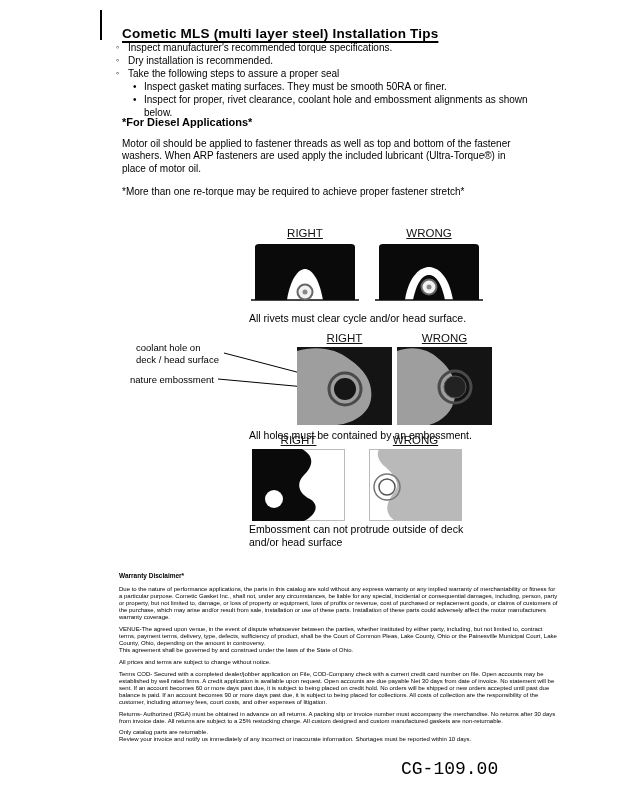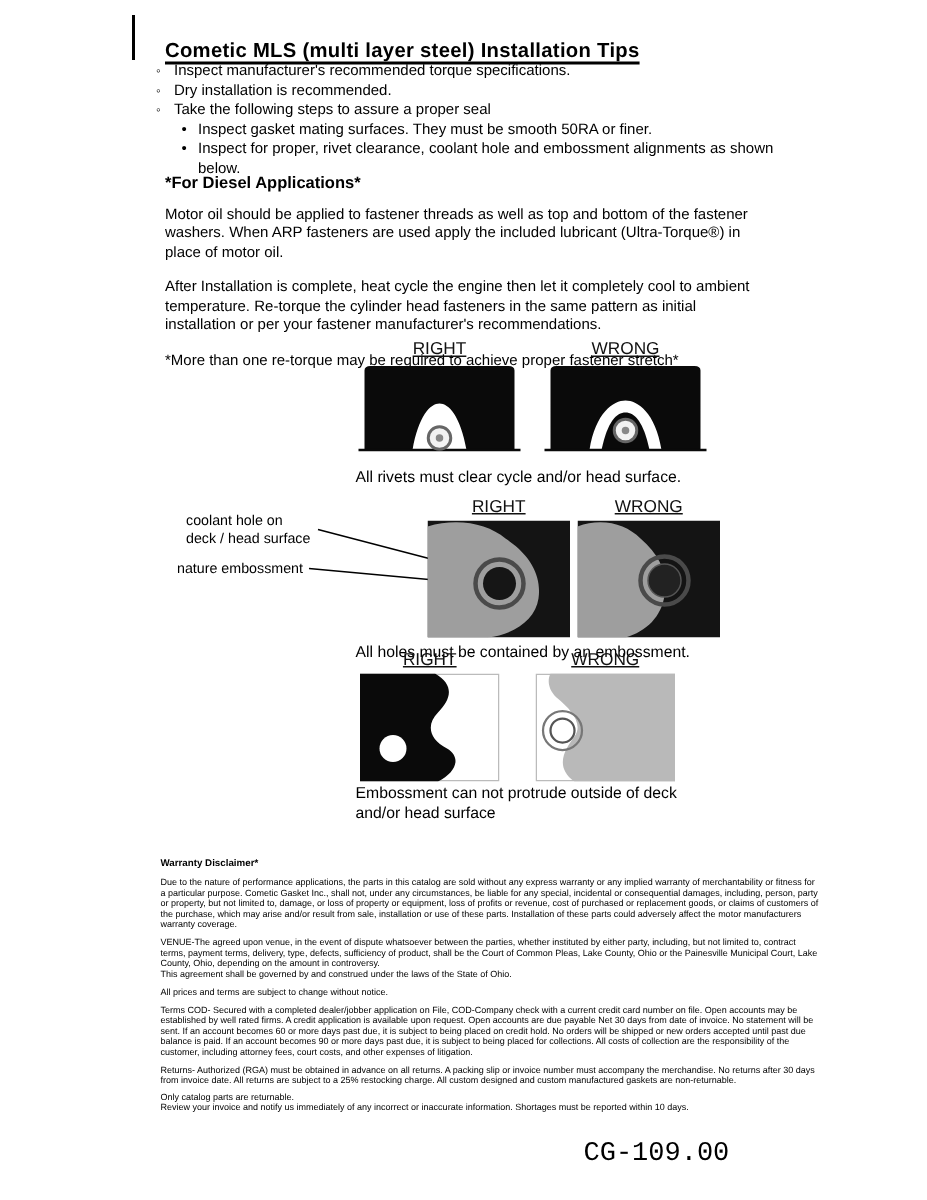--- a/index.html
+++ b/index.html
@@ -1,20 +1,20 @@
 <!DOCTYPE html>
 <html><head>
 <meta charset="utf-8">
 <style>
   html,body{margin:0;padding:0;}
   body{
     width:618px;height:800px;background:#ffffff;
     font-family:"Liberation Sans", sans-serif;color:#000;
   }
-  .page{position:relative;width:606px;height:800px;background:#ffffff;overflow:hidden;}
+  .page{position:relative;width:606px;height:800px;background:#ffffff;overflow:hidden;margin-left:12px;}
 
   .edge-mark{position:absolute;left:88px;top:10px;width:2px;height:30px;background:#000;}
 
   .title{
     position:absolute;left:110px;top:17px;
     font-size:13.5px;font-weight:700;letter-spacing:.2px;
     text-decoration:underline;text-underline-offset:3px;text-decoration-thickness:1.5px;
   }
 
   .tips{position:absolute;left:104px;top:41px;width:436px;font-size:10px;line-height:13px;}
@@ -70,21 +70,20 @@
     </div>
     <div class="tip sub">
       <span class="blt">•</span>
       <span>Inspect for proper, rivet clearance, coolant hole and embossment alignments as shown below.</span>
     </div>
   </div>
 
   <div class="diesel">
     <div class="heading">*For Diesel Applications*</div>
     <p>Motor oil should be applied to fastener threads as well as top and bottom of the fastener washers. When ARP fasteners are used apply the included lubricant (Ultra-Torque®) in place of motor oil.</p>
-    <p>After Installation is complete, heat cycle the engine then let it completely cool to ambient temperature. Re-torque the cylinder head fasteners in the same pattern as initial installation or per your fastener manufacturer's recommendations.</p>
     <p>*More than one re-torque may be required to achieve proper fastener stretch*</p>
   </div>
 
   <div class="dg-labels" style="left:237px;top:227px;gap:12px;">
     <span style="width:112px;">RIGHT</span>
     <span style="width:112px;">WRONG</span>
   </div>
   <div class="dg-row" style="left:237px;top:243px;gap:12px;">
     <svg width="112" height="66" viewBox="0 0 112 66">
       <path d="M6,4 Q6,1 10,1 H102 Q106,1 106,4 V57 H74 C70,34 62,26 56,26 C50,26 42,34 38,57 H6 Z" fill="#0a0a0a"></path>

